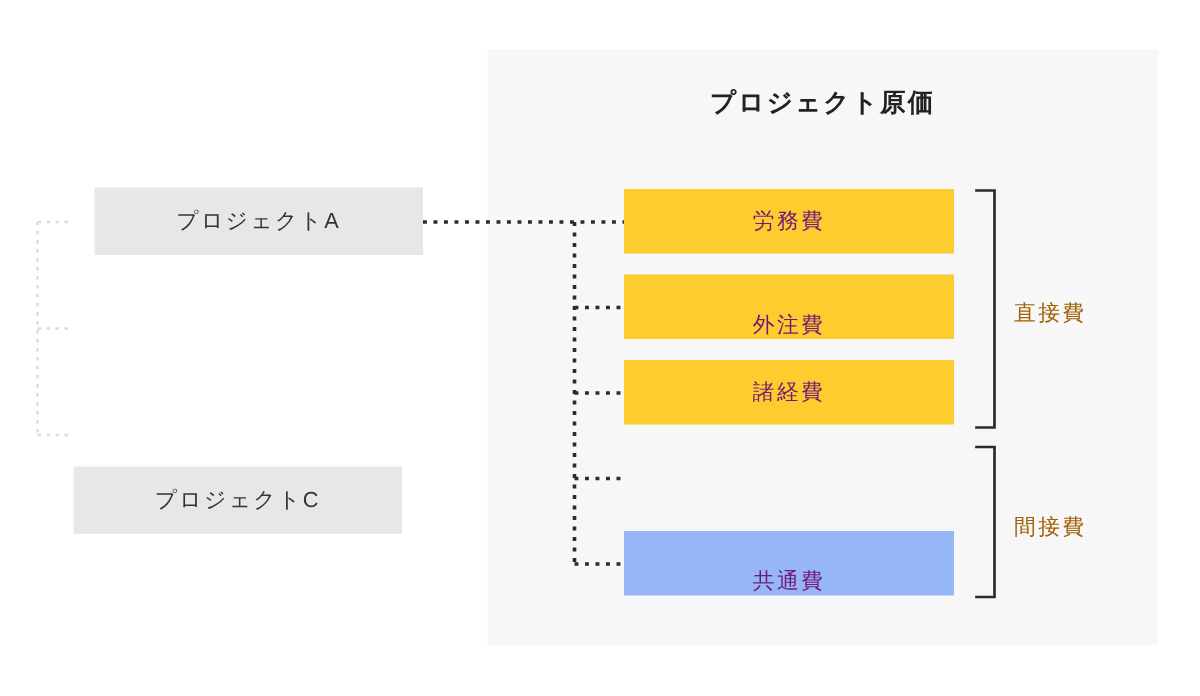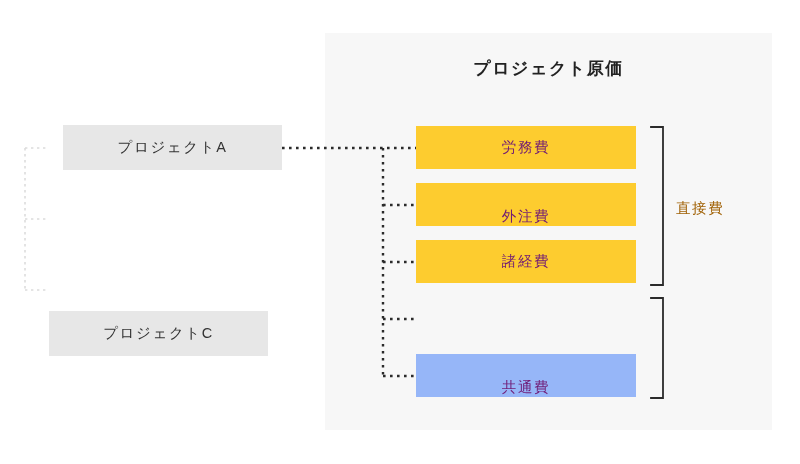--- a/index.html
+++ b/index.html
@@ -150,14 +150,15 @@
     <span>外注費</span>
   </div>
   <div class="cost-box c2" style="background: rgb(253, 204, 47);">
     <span>諸経費</span>
   </div>
   <div class="cost-box c4" style="background: rgb(150, 182, 248);">
     <span>共通費</span>
   </div>
 
   <div class="group-label g0">直接費</div>
+  <div class="group-label g1">間接費</div>
 
 </div>
 
 </body></html>

